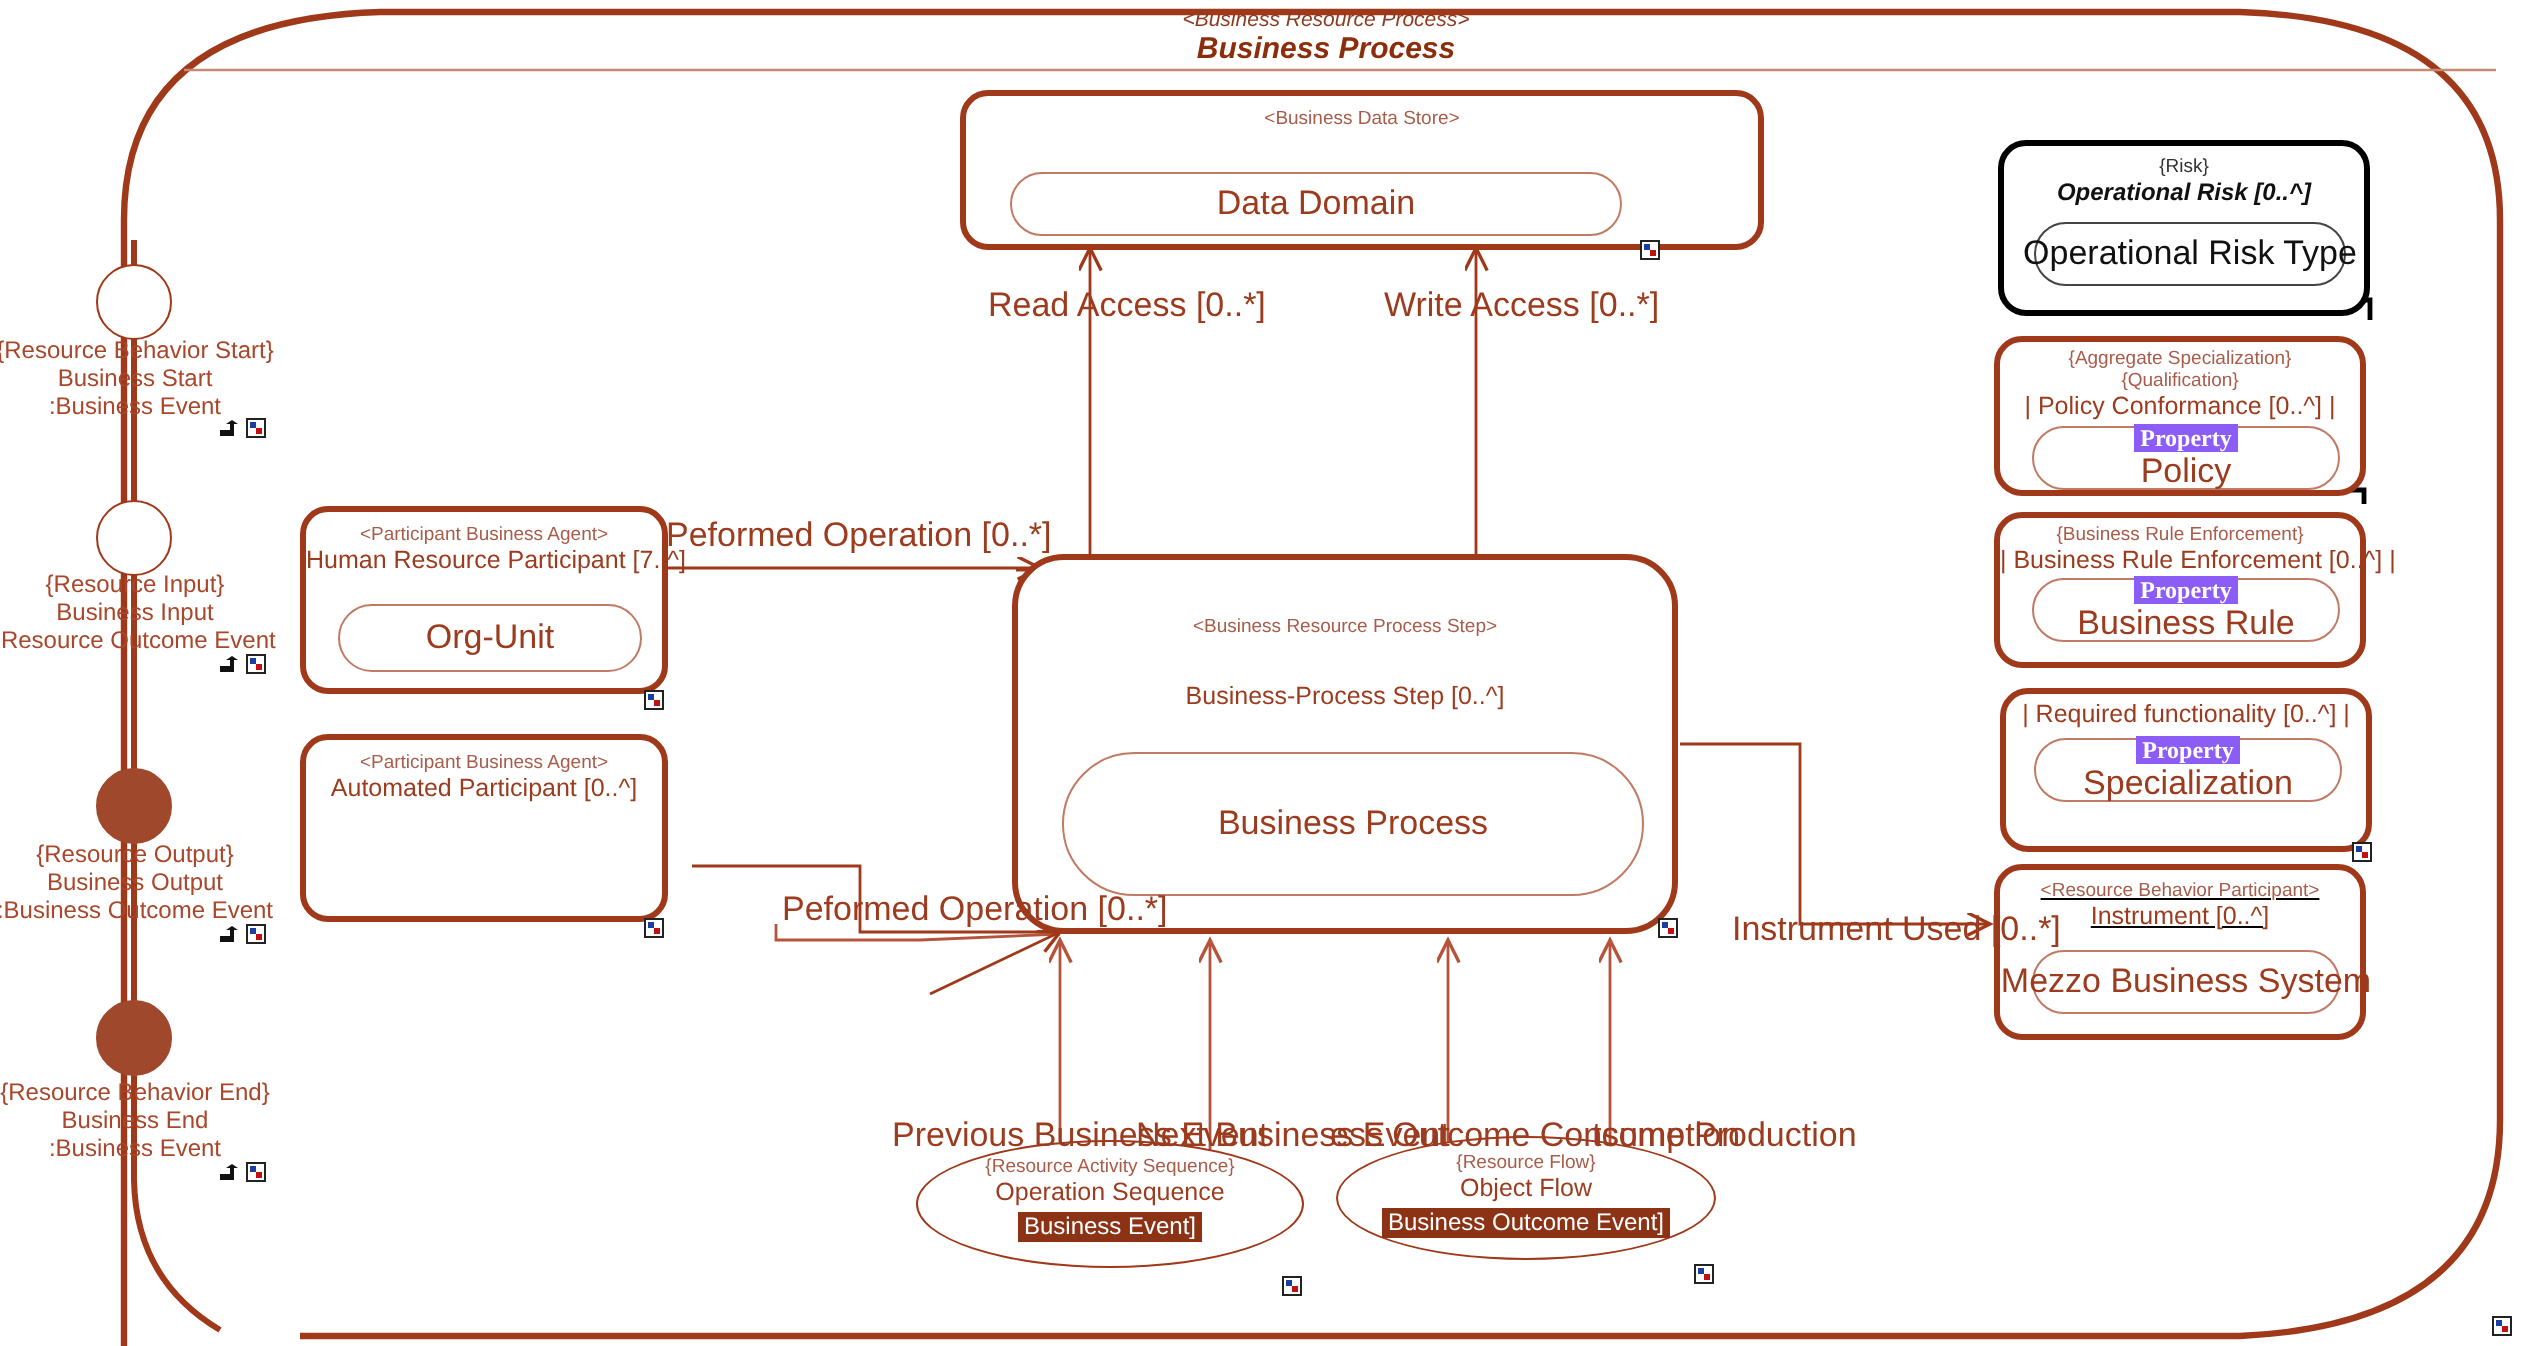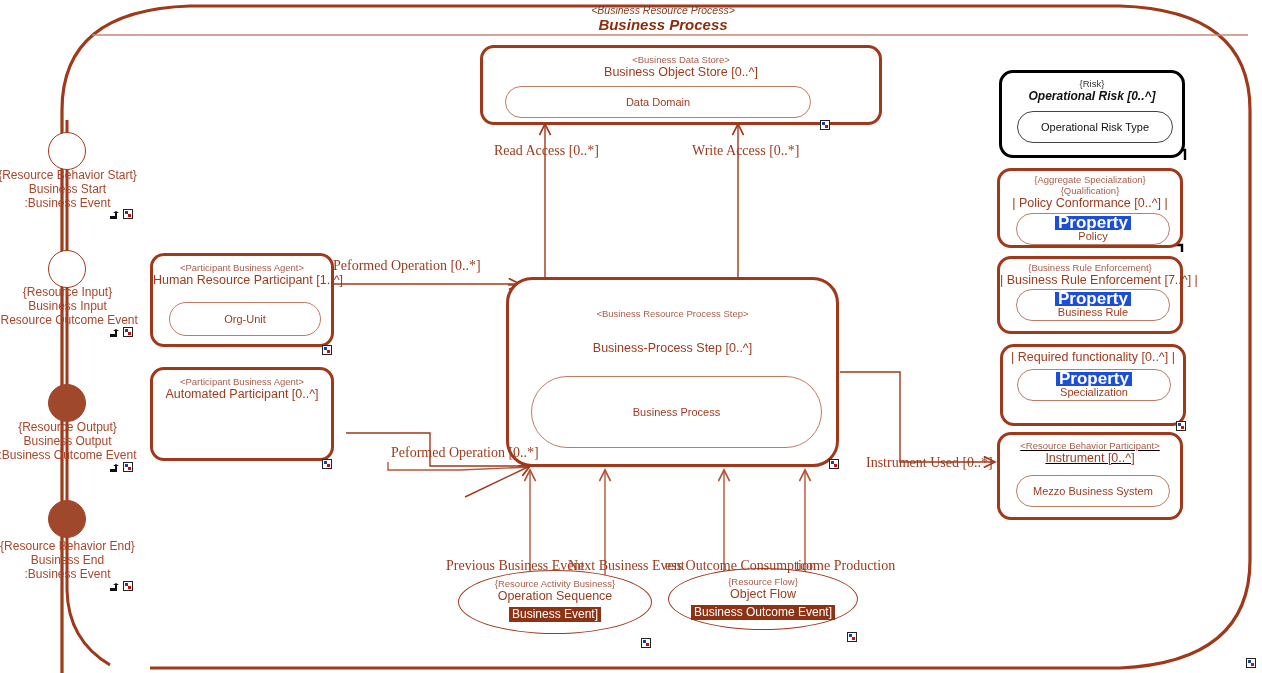--- a/index.html
+++ b/index.html
@@ -33,30 +33,29 @@
     line-height: 11px;
   }
   .name {
     font-size: 12.5px;
     color: #9c3b1e;
     text-align: center;
     white-space: nowrap;
     line-height: 15px;
   }
   .inner-name {
-    font-size: 11px;
+    font-size: 17px;
     color: #9c3b1e;
     text-align: right;
     white-space: nowrap;
   }
   .edge-label {
-    font-size: 14px;
+    font-size: 17px;
     color: #9c3b1e;
     white-space: nowrap;
-    font-family: Liberation Serif, serif;
   }
   .node-label {
     font-size: 12px;
     color: #a8472b;
     text-align: center;
     white-space: nowrap;
     line-height: 14px;
   }
   .title-stereo {
     font-size: 10.5px;
@@ -68,26 +67,27 @@
   .title-name {
     font-size: 15px;
     color: #8c2d0c;
     font-weight: bold;
     font-style: italic;
     text-align: center;
     white-space: nowrap;
   }
   .prop-badge {
     display: inline-block;
-    background: #1d4ed8;
+    background: #8b5cf6;
     color: #ffffff;
-    font-size: 17px;
+    font-size: 12px;
     font-weight: bold;
     padding: 0 3px;
     line-height: 14px;
+    font-family: Liberation Serif, serif;
   }
   .kw-badge {
     display: inline-block;
     background: #8c3316;
     color: #ffffff;
     font-size: 12px;
     padding: 0 3px;
     line-height: 15px;
     white-space: nowrap;
   }
@@ -267,21 +267,20 @@
     <span class="ic-arrow">
       <svg width="11" height="11" viewBox="0 0 11 11">
           <path d="M0,8 L0,5 L5,5 L5,2 L3,2 L6,0 L9,2 L7,2 L7,8 Z" fill="#111"></path>
         </svg>
     </span>
     <span class="ic-sq"></span>
   </div>
 
   <div class="obox" style="left:480px; top:45px; width:402px; height:80px;">
     <div class="stereo" style="margin-top:6px;">&lt;Business Data Store&gt;</div>
-    <div class="name">Business Object Store [0..^]</div>
     <div class="ibox" style="left:22px; top:38px; width:306px; height:32px;">
       <span class="inner-name">Data Domain</span>
     </div>
   </div>
   <div class="mini-icons" style="left:820px; top:120px;">
     <span class="ic-sq"></span>
   </div>
 
   <div class="obox black" style="left:999px; top:70px; width:186px; height:88px;">
     <div class="stereo" style="margin-top:5px; color:#333;">{Risk}</div>
@@ -296,21 +295,21 @@
     <div class="stereo">{Qualification}</div>
     <div class="name">| Policy Conformance [0..^] |</div>
     <div class="ibox" style="left:16px; top:42px; width:154px; height:32px; flex-direction:column; gap:0;">
       <span class="prop-badge">Property</span>
       <span class="inner-name">Policy</span>
     </div>
   </div>
 
   <div class="obox" style="left:997px; top:256px; width:186px; height:78px;">
     <div class="stereo" style="margin-top:3px;">{Business Rule Enforcement}</div>
-    <div class="name">| Business Rule Enforcement [7..^] |</div>
+    <div class="name">| Business Rule Enforcement [0..^] |</div>
     <div class="ibox" style="left:16px; top:30px; width:154px; height:32px; flex-direction:column;">
       <span class="prop-badge">Property</span>
       <span class="inner-name">Business Rule</span>
     </div>
   </div>
 
   <div class="obox" style="left:1000px; top:344px; width:186px; height:82px;">
     <div class="name" style="margin-top:3px;">| Required functionality [0..^] |</div>
     <div class="ibox" style="left:14px; top:22px; width:154px; height:32px; flex-direction:column;">
       <span class="prop-badge">Property</span>
@@ -324,21 +323,21 @@
   <div class="obox" style="left:997px; top:432px; width:186px; height:88px;text-decoration:underline;">
     <div class="stereo" style="margin-top:5px;">&lt;Resource Behavior Participant&gt;</div>
     <div class="name">Instrument [0..^]</div>
     <div class="ibox" style="left:16px; top:40px; width:154px; height:32px;">
       <span class="inner-name">Mezzo Business System</span>
     </div>
   </div>
 
   <div class="obox" style="left:150px; top:253px; width:184px; height:94px;">
     <div class="stereo" style="margin-top:6px;">&lt;Participant Business Agent&gt;</div>
-    <div class="name">Human Resource Participant [1..^]</div>
+    <div class="name">Human Resource Participant [7..^]</div>
     <div class="ibox" style="left:16px; top:46px; width:152px; height:34px;">
       <span class="inner-name">Org-Unit</span>
     </div>
   </div>
   <div class="mini-icons" style="left:322px; top:345px;">
     <span class="ic-sq"></span>
   </div>
 
   <div class="obox" style="left:150px; top:367px; width:184px; height:94px;">
     <div class="stereo" style="margin-top:6px;">&lt;Participant Business Agent&gt;</div>
@@ -354,21 +353,21 @@
     <div class="ibox" style="left:22px; top:96px; width:291px; height:72px; border-radius:40px;">
       <span class="inner-name">Business Process</span>
     </div>
   </div>
   <div class="mini-icons" style="left:829px; top:459px;">
     <span class="ic-sq"></span>
   </div>
 
   <div class="ellipse" style="left:458px; top:570px; width:194px; height:64px;"></div>
   <div class="abs" style="left:458px; top:578px; width:194px; text-align:center;">
-    <div class="stereo">{Resource Activity Business}</div>
+    <div class="stereo">{Resource Activity Sequence}</div>
     <div class="name">Operation Sequence</div>
     <div><span class="kw-badge">Business Event]</span></div>
   </div>
   <div class="mini-icons" style="left:641px; top:638px;">
     <span class="ic-sq"></span>
   </div>
 
   <div class="ellipse" style="left:668px; top:568px; width:190px; height:62px;"></div>
   <div class="abs" style="left:668px; top:576px; width:190px; text-align:center;">
     <div class="stereo">{Resource Flow}</div>

